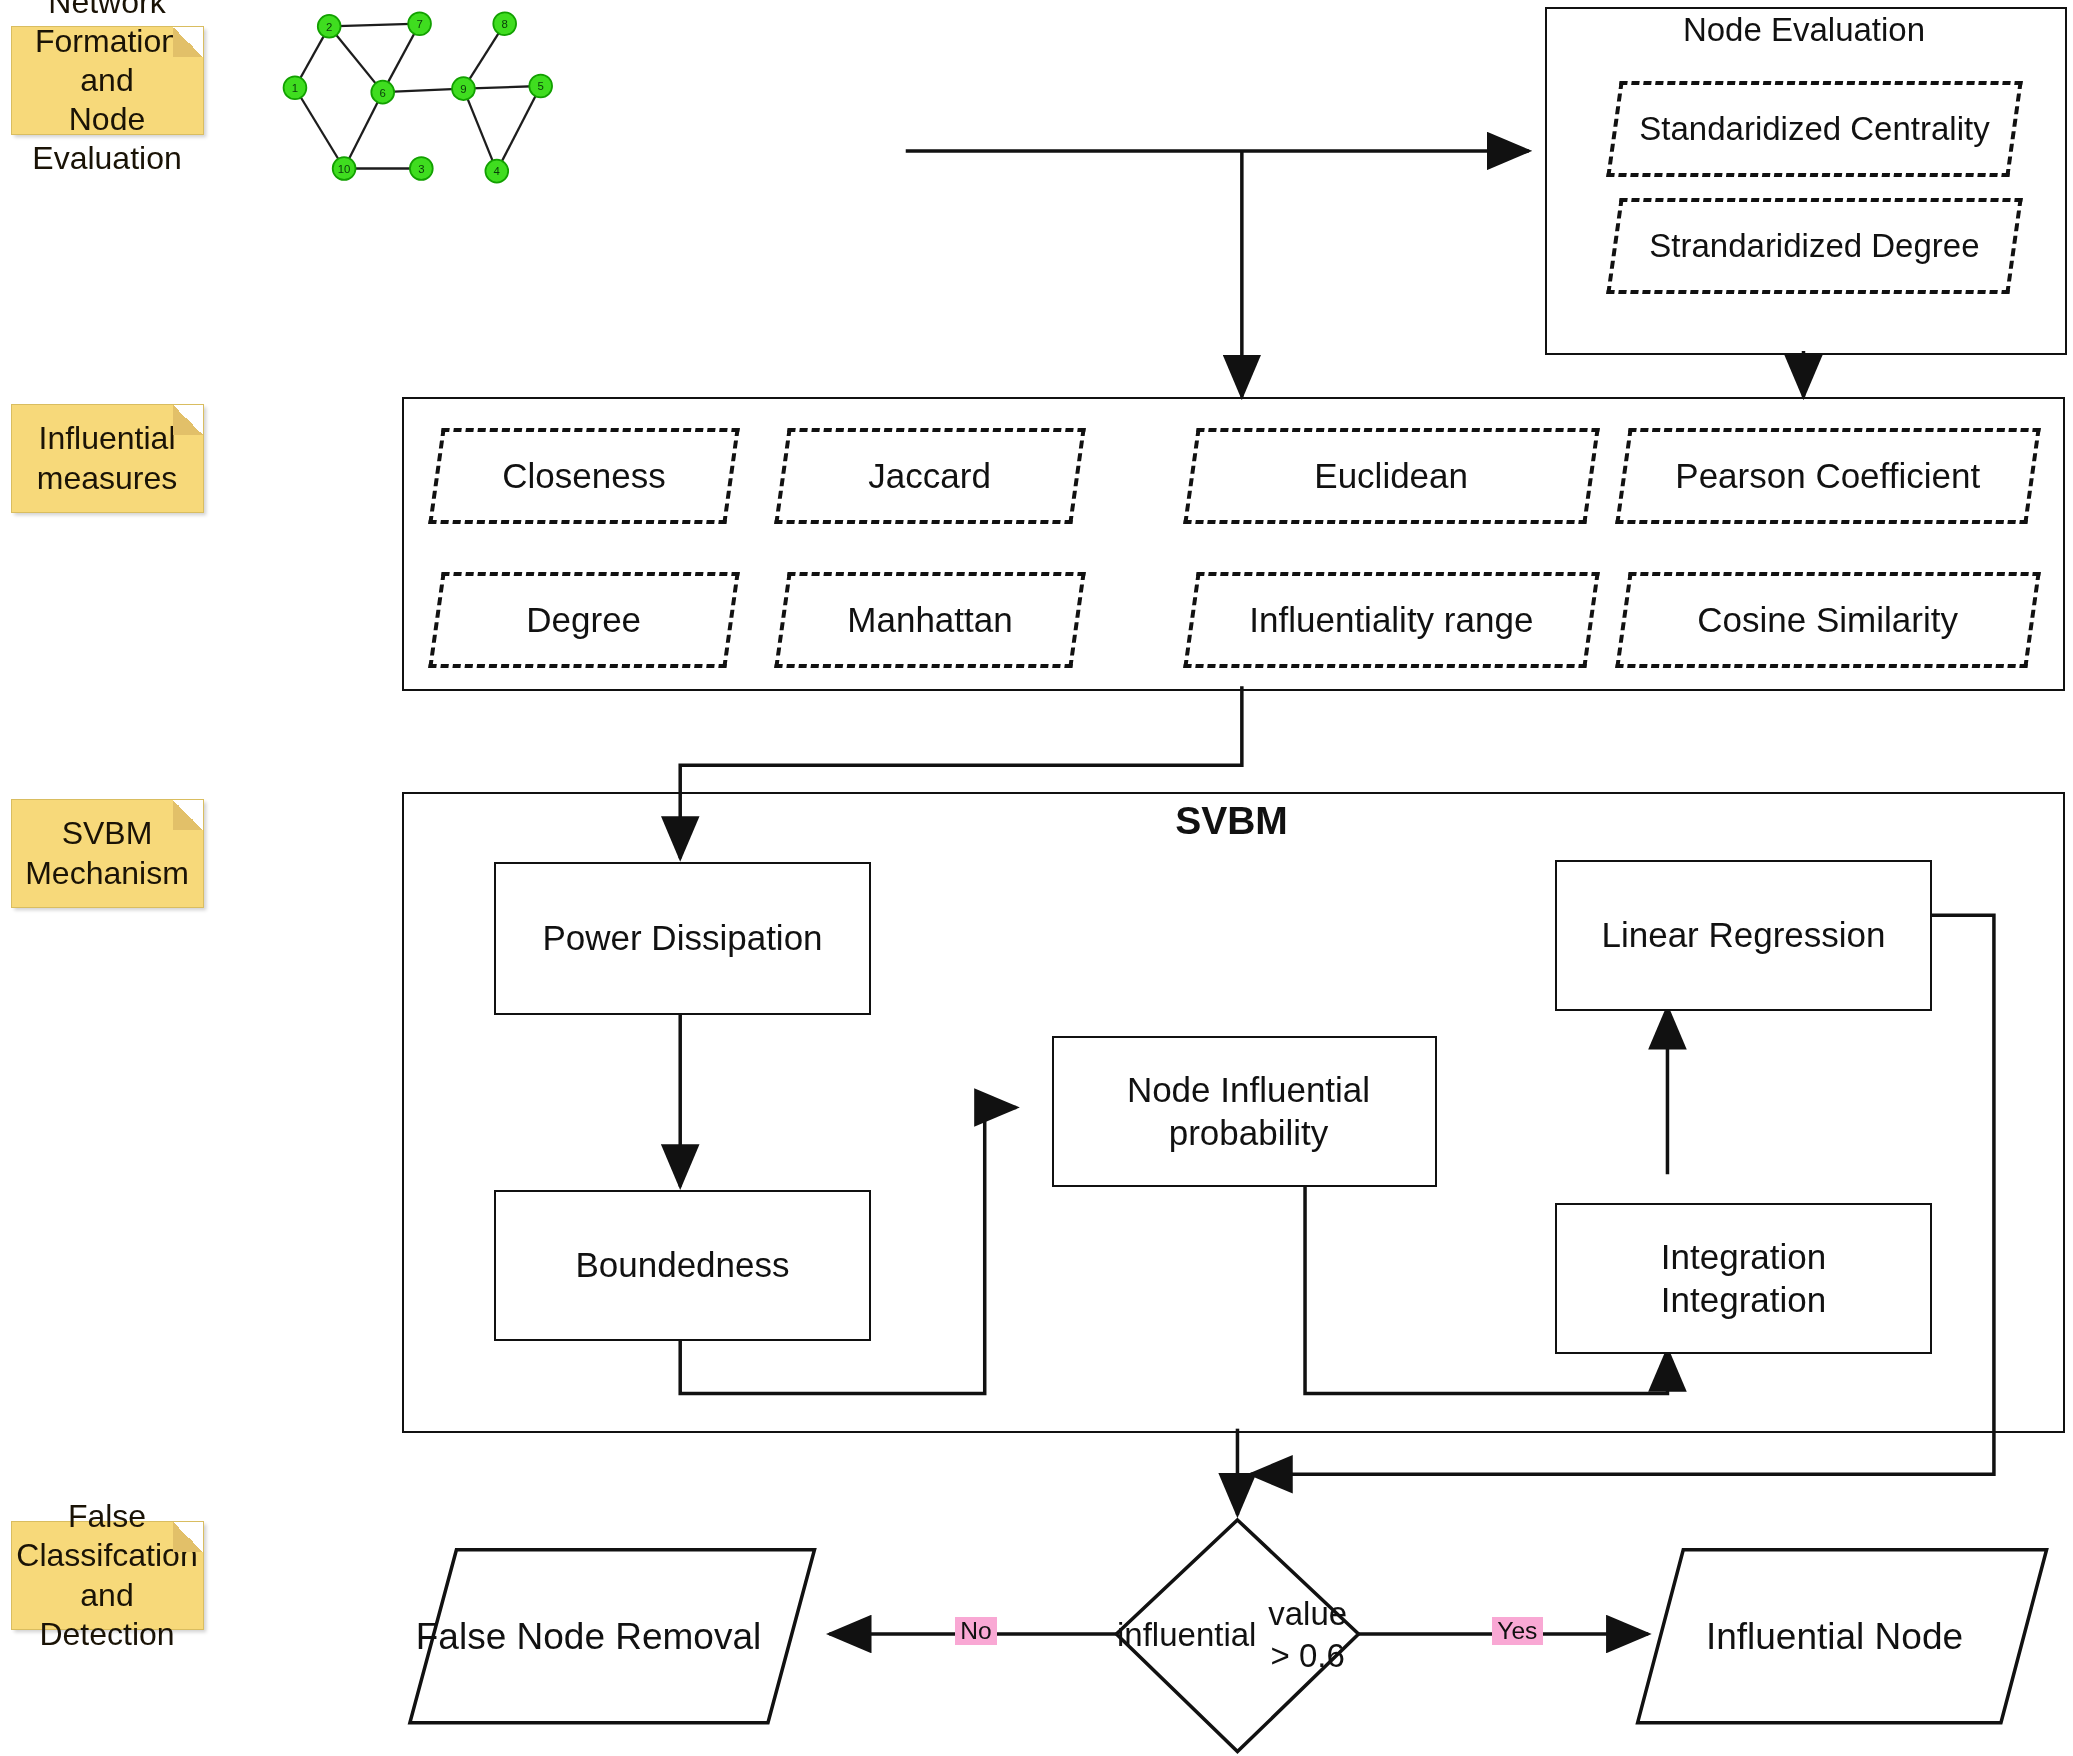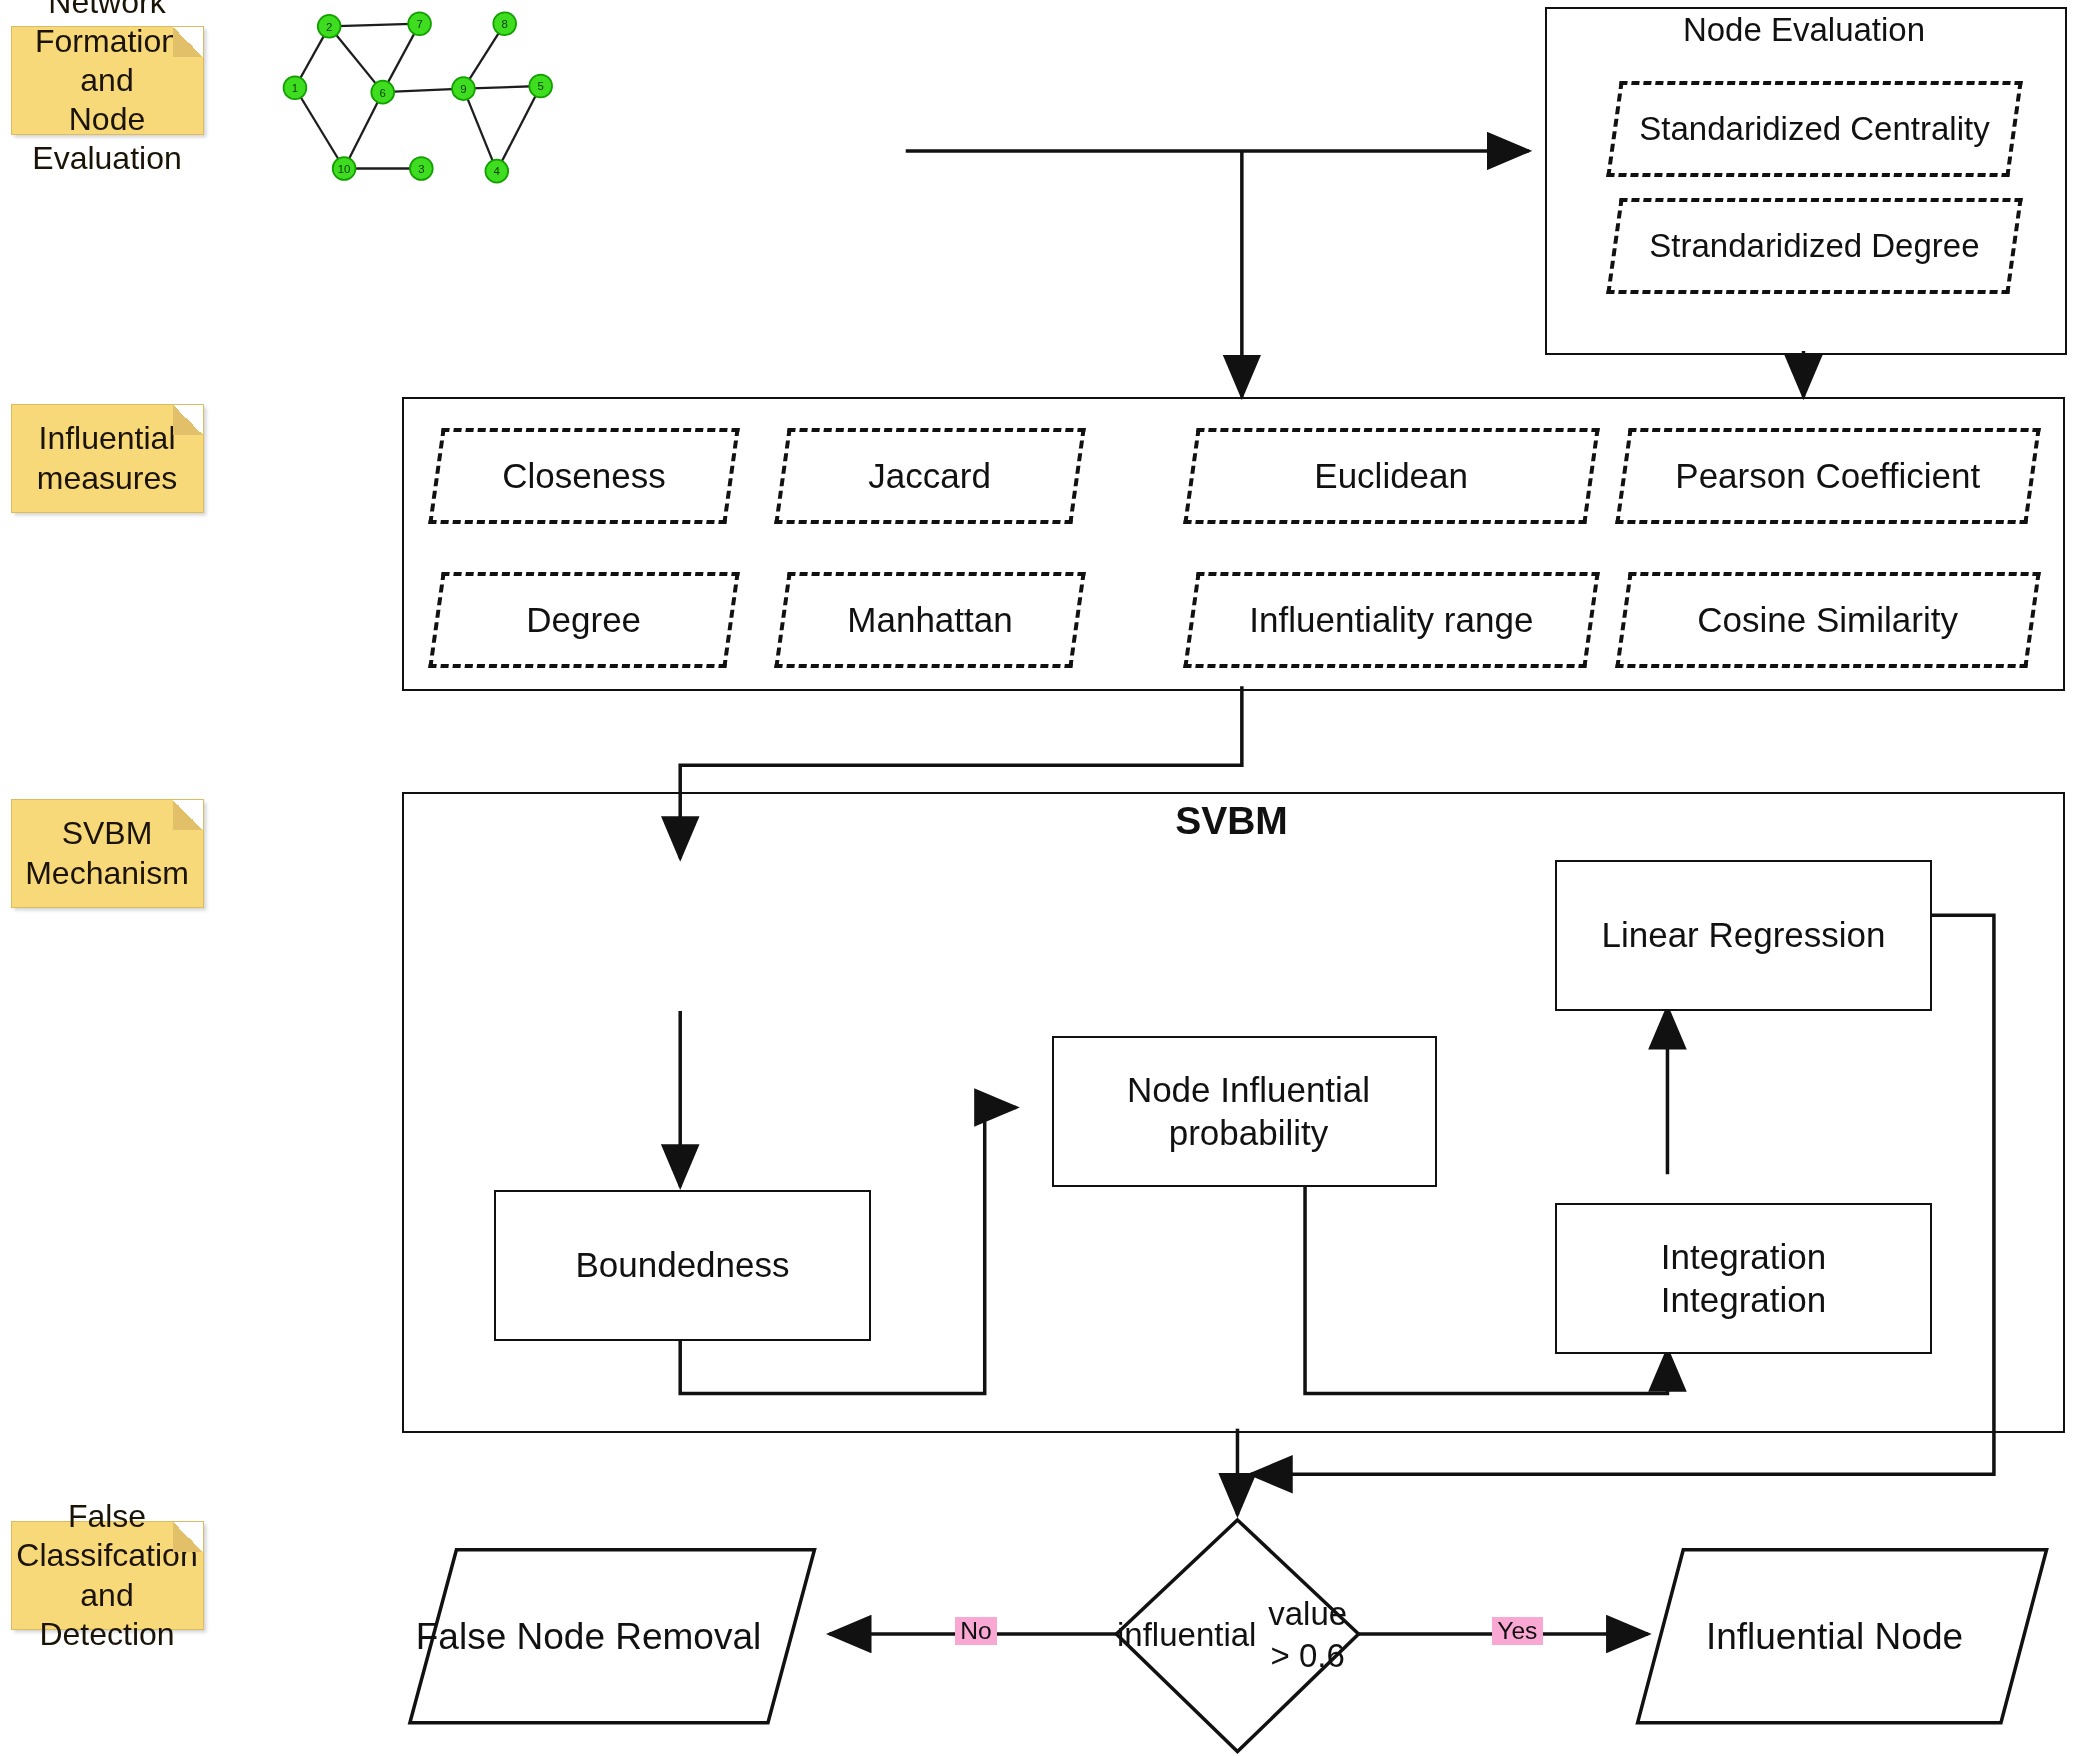--- a/index.html
+++ b/index.html
@@ -175,20 +175,23 @@
   <div class="dashpara" style="left:1190px;top:572px;width:395px;height:88px;">
     <span>Influentiality range</span>
   </div>
   <div class="dashpara" style="left:1622px;top:572px;width:404px;height:88px;">
     <span>Cosine Similarity</span>
   </div>
 
   <div class="outerbox" style="left:402px;top:792px;width:1659px;height:637px;"></div>
   <div class="svbmtitle" style="left:402px;top:799px;width:1659px;">SVBM</div>
 
+  <div class="solidbox" style="left:494px;top:862px;width:373px;height:149px;">
+    <span>Power Dissipation</span>
+  </div>
 
   <div class="solidbox" style="left:494px;top:1190px;width:373px;height:147px;">
     <span>Boundedness</span>
   </div>
 
   <div class="solidbox" style="left:1052px;top:1036px;width:373px;height:147px;flex-direction:column;padding-left:8px;">
     <span>Node Influential</span>
     <span>probability</span>
   </div>
 

